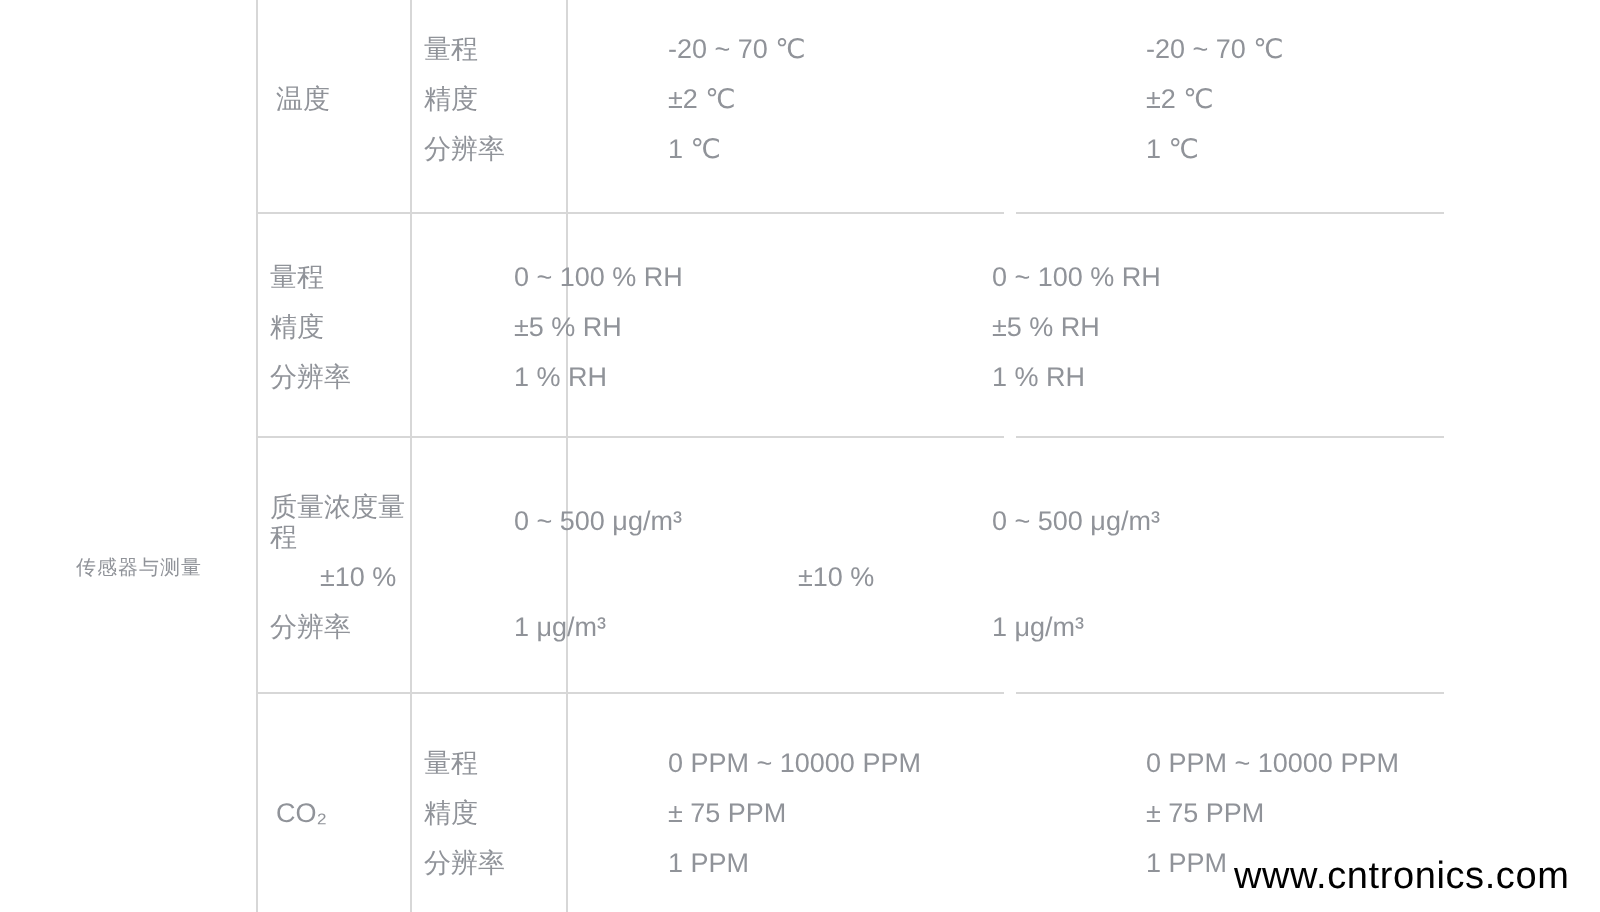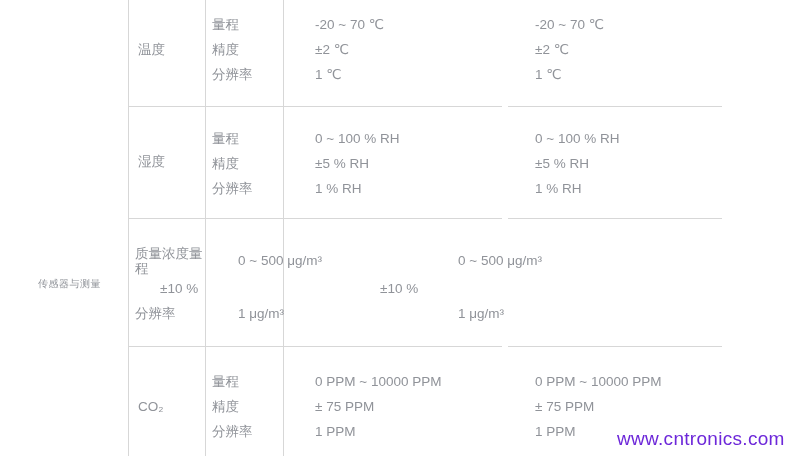--- a/index.html
+++ b/index.html
@@ -29,32 +29,32 @@
   .g2{top:106px;height:112px;}
   .g3{top:218px;height:128px;}
   .g4{top:346px;height:110px;}
   .sensor-cell{width:67px;padding-left:10px;display:flex;align-items:center;}
   .g4 .sensor-cell{height:120px;}
   .rows{flex:1;display:flex;flex-direction:column;}
   .g1 .rows{padding-top:19px;}
   .g2 .rows{padding-top:20px;}
   .g3 .rows{padding-top:28px;}
   .g4 .rows{padding-top:23px;}
-  .row{display:flex;height:25px;line-height:25px;}
+  .row{display:flex;height:25px;line-height:25px;gap:19px;}
   .g3 .row-tall{height:30px;line-height:30px;align-items:center;}
   .param-cell{width:71px;padding-left:7px;}
   .g3 .row-tall .param-cell{line-height:15px;align-self:center;}
   .val1{width:187px;padding-left:32px;white-space:nowrap;}
   .val2{flex:1;padding-left:33px;white-space:nowrap;}
 
   
   .watermark{
     position:absolute;left:617px;top:428px;
     font-size:19px;line-height:22px;
-    color:#6d28d9;letter-spacing:.3px;
+    color:#000000;letter-spacing:.3px;
     white-space:nowrap;
   }
 </style>
 </head>
 <body>
 
 <div id="canvas">
 
   <div class="vline v1"></div>
   <div class="vline v2"></div>
@@ -85,23 +85,20 @@
       </div>
       <div class="row">
         <div class="param-cell">分辨率</div>
         <div class="val1">1 ℃</div>
         <div class="val2">1 ℃</div>
       </div>
     </div>
   </div>
 
   <div class="group g2">
-    <div class="sensor-cell">
-        <span>湿度</span>
-      </div>
     <div class="rows">
       <div class="row">
         <div class="param-cell">量程</div>
         <div class="val1">0 ~ 100 % RH</div>
         <div class="val2">0 ~ 100 % RH</div>
       </div>
       <div class="row">
         <div class="param-cell">精度</div>
         <div class="val1">±5 % RH</div>
         <div class="val2">±5 % RH</div>

